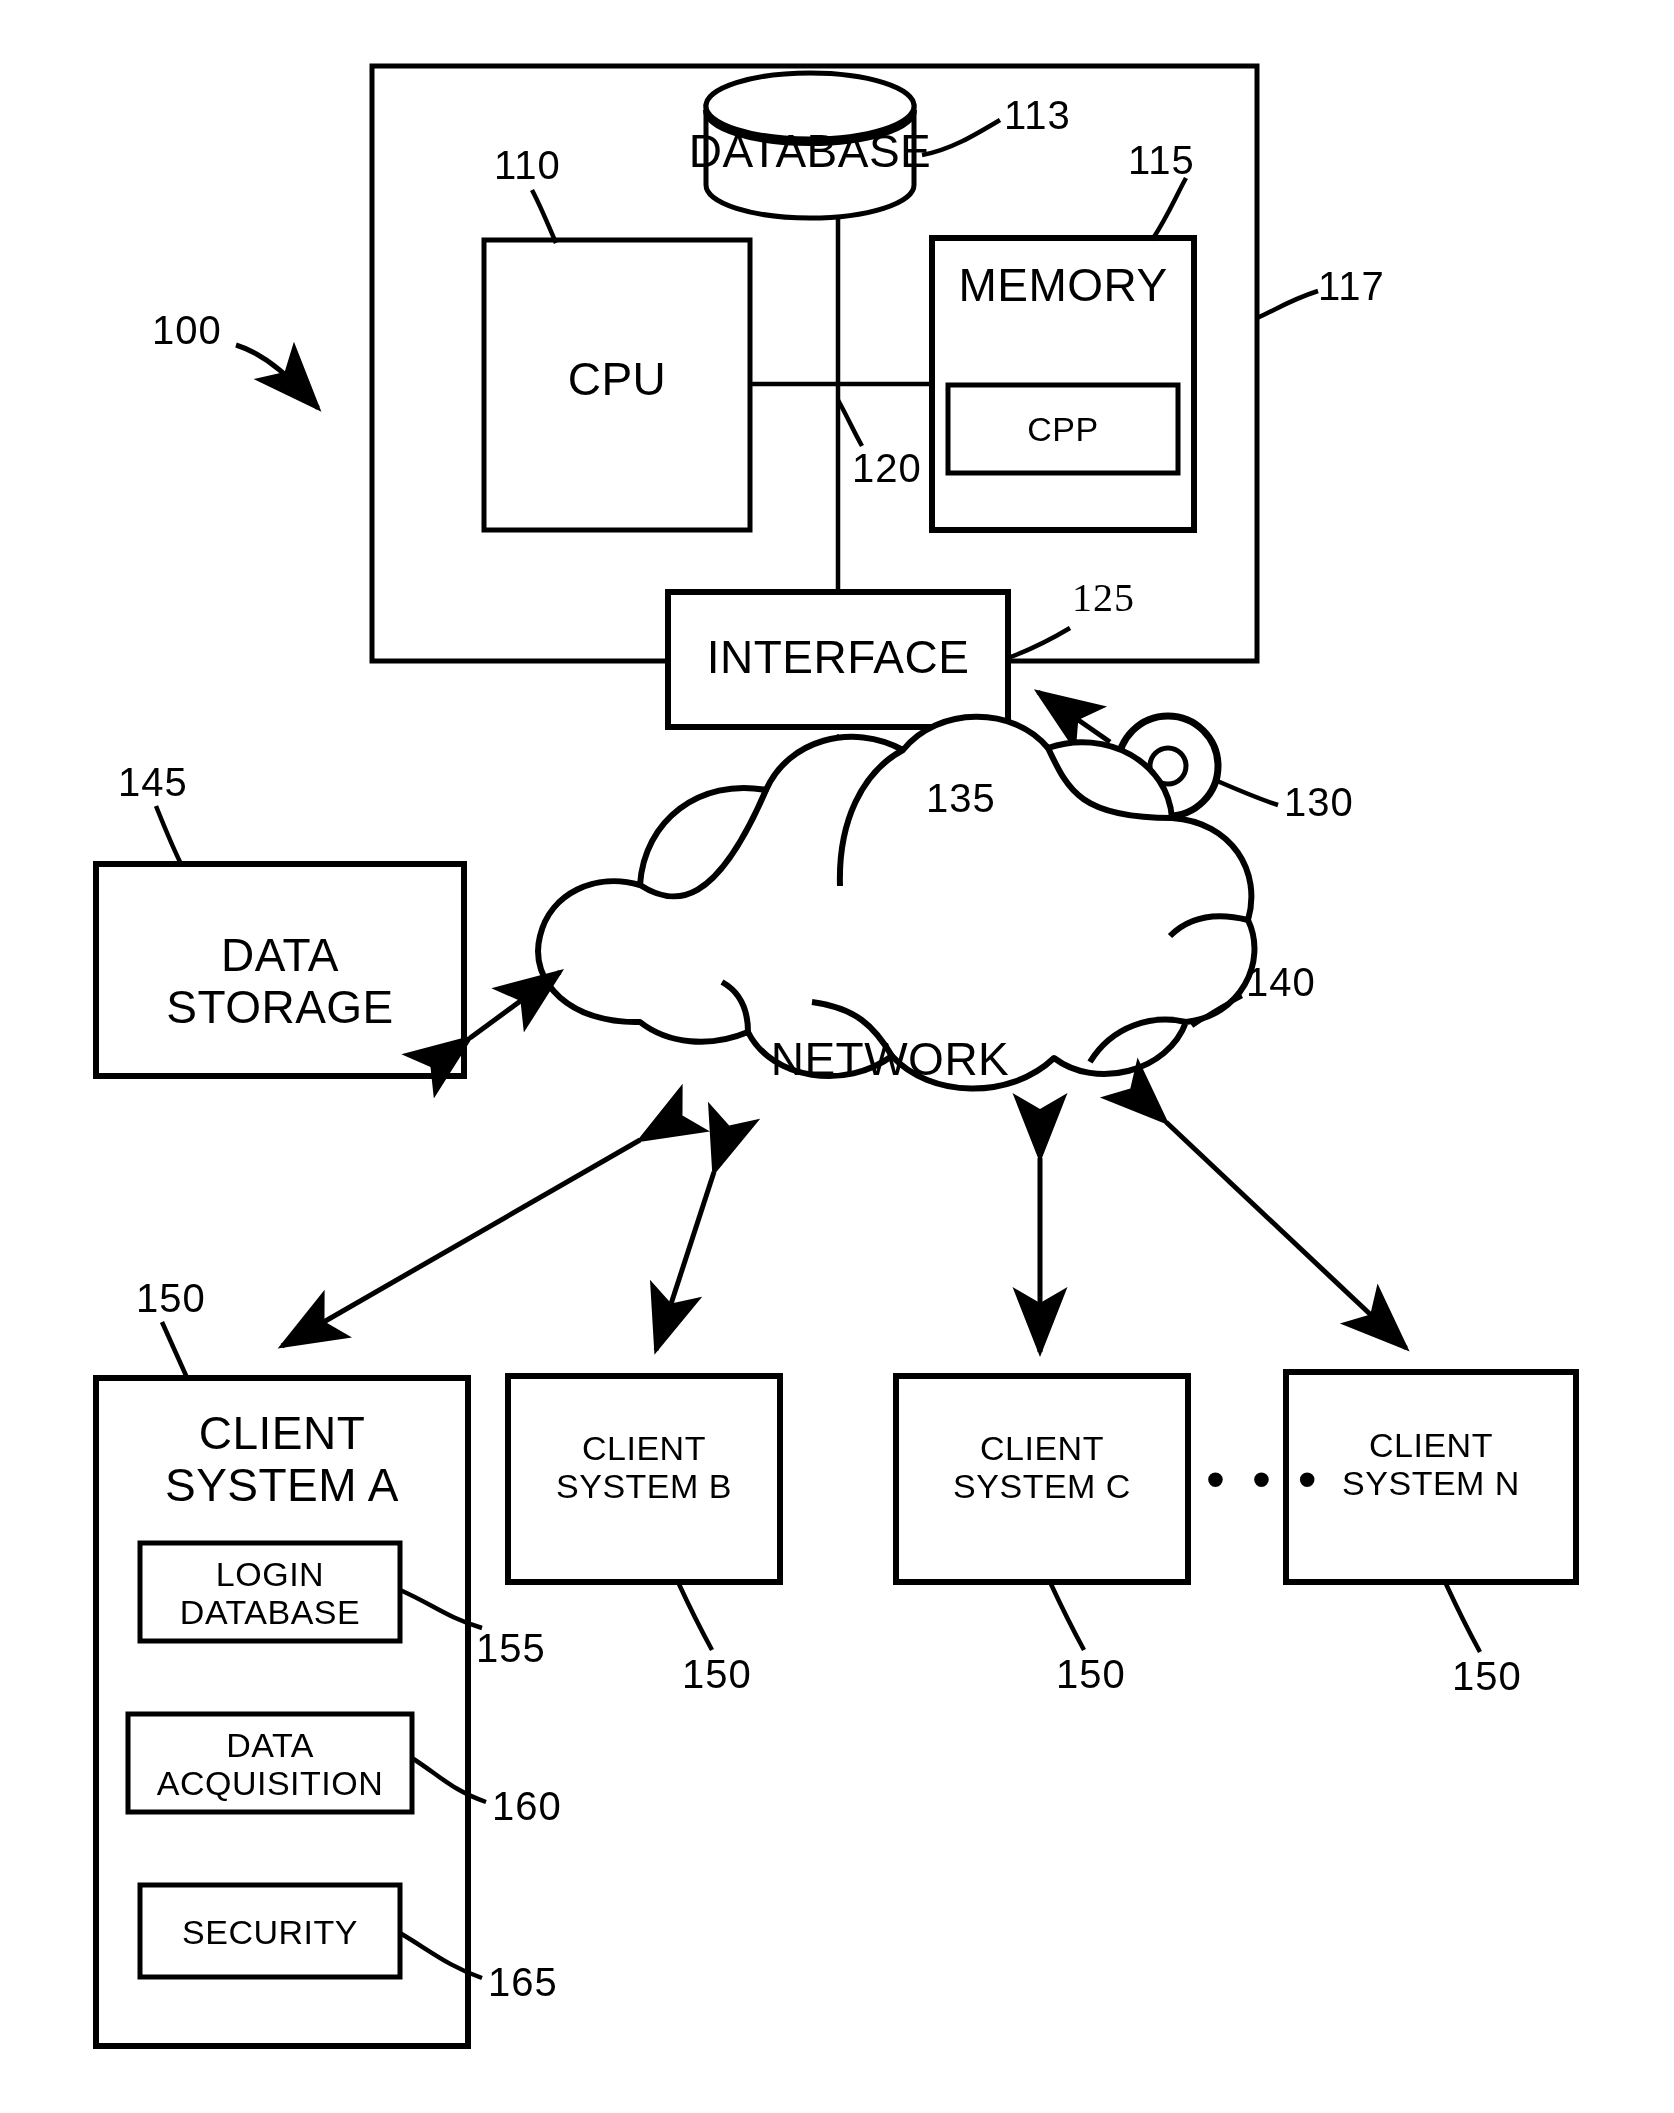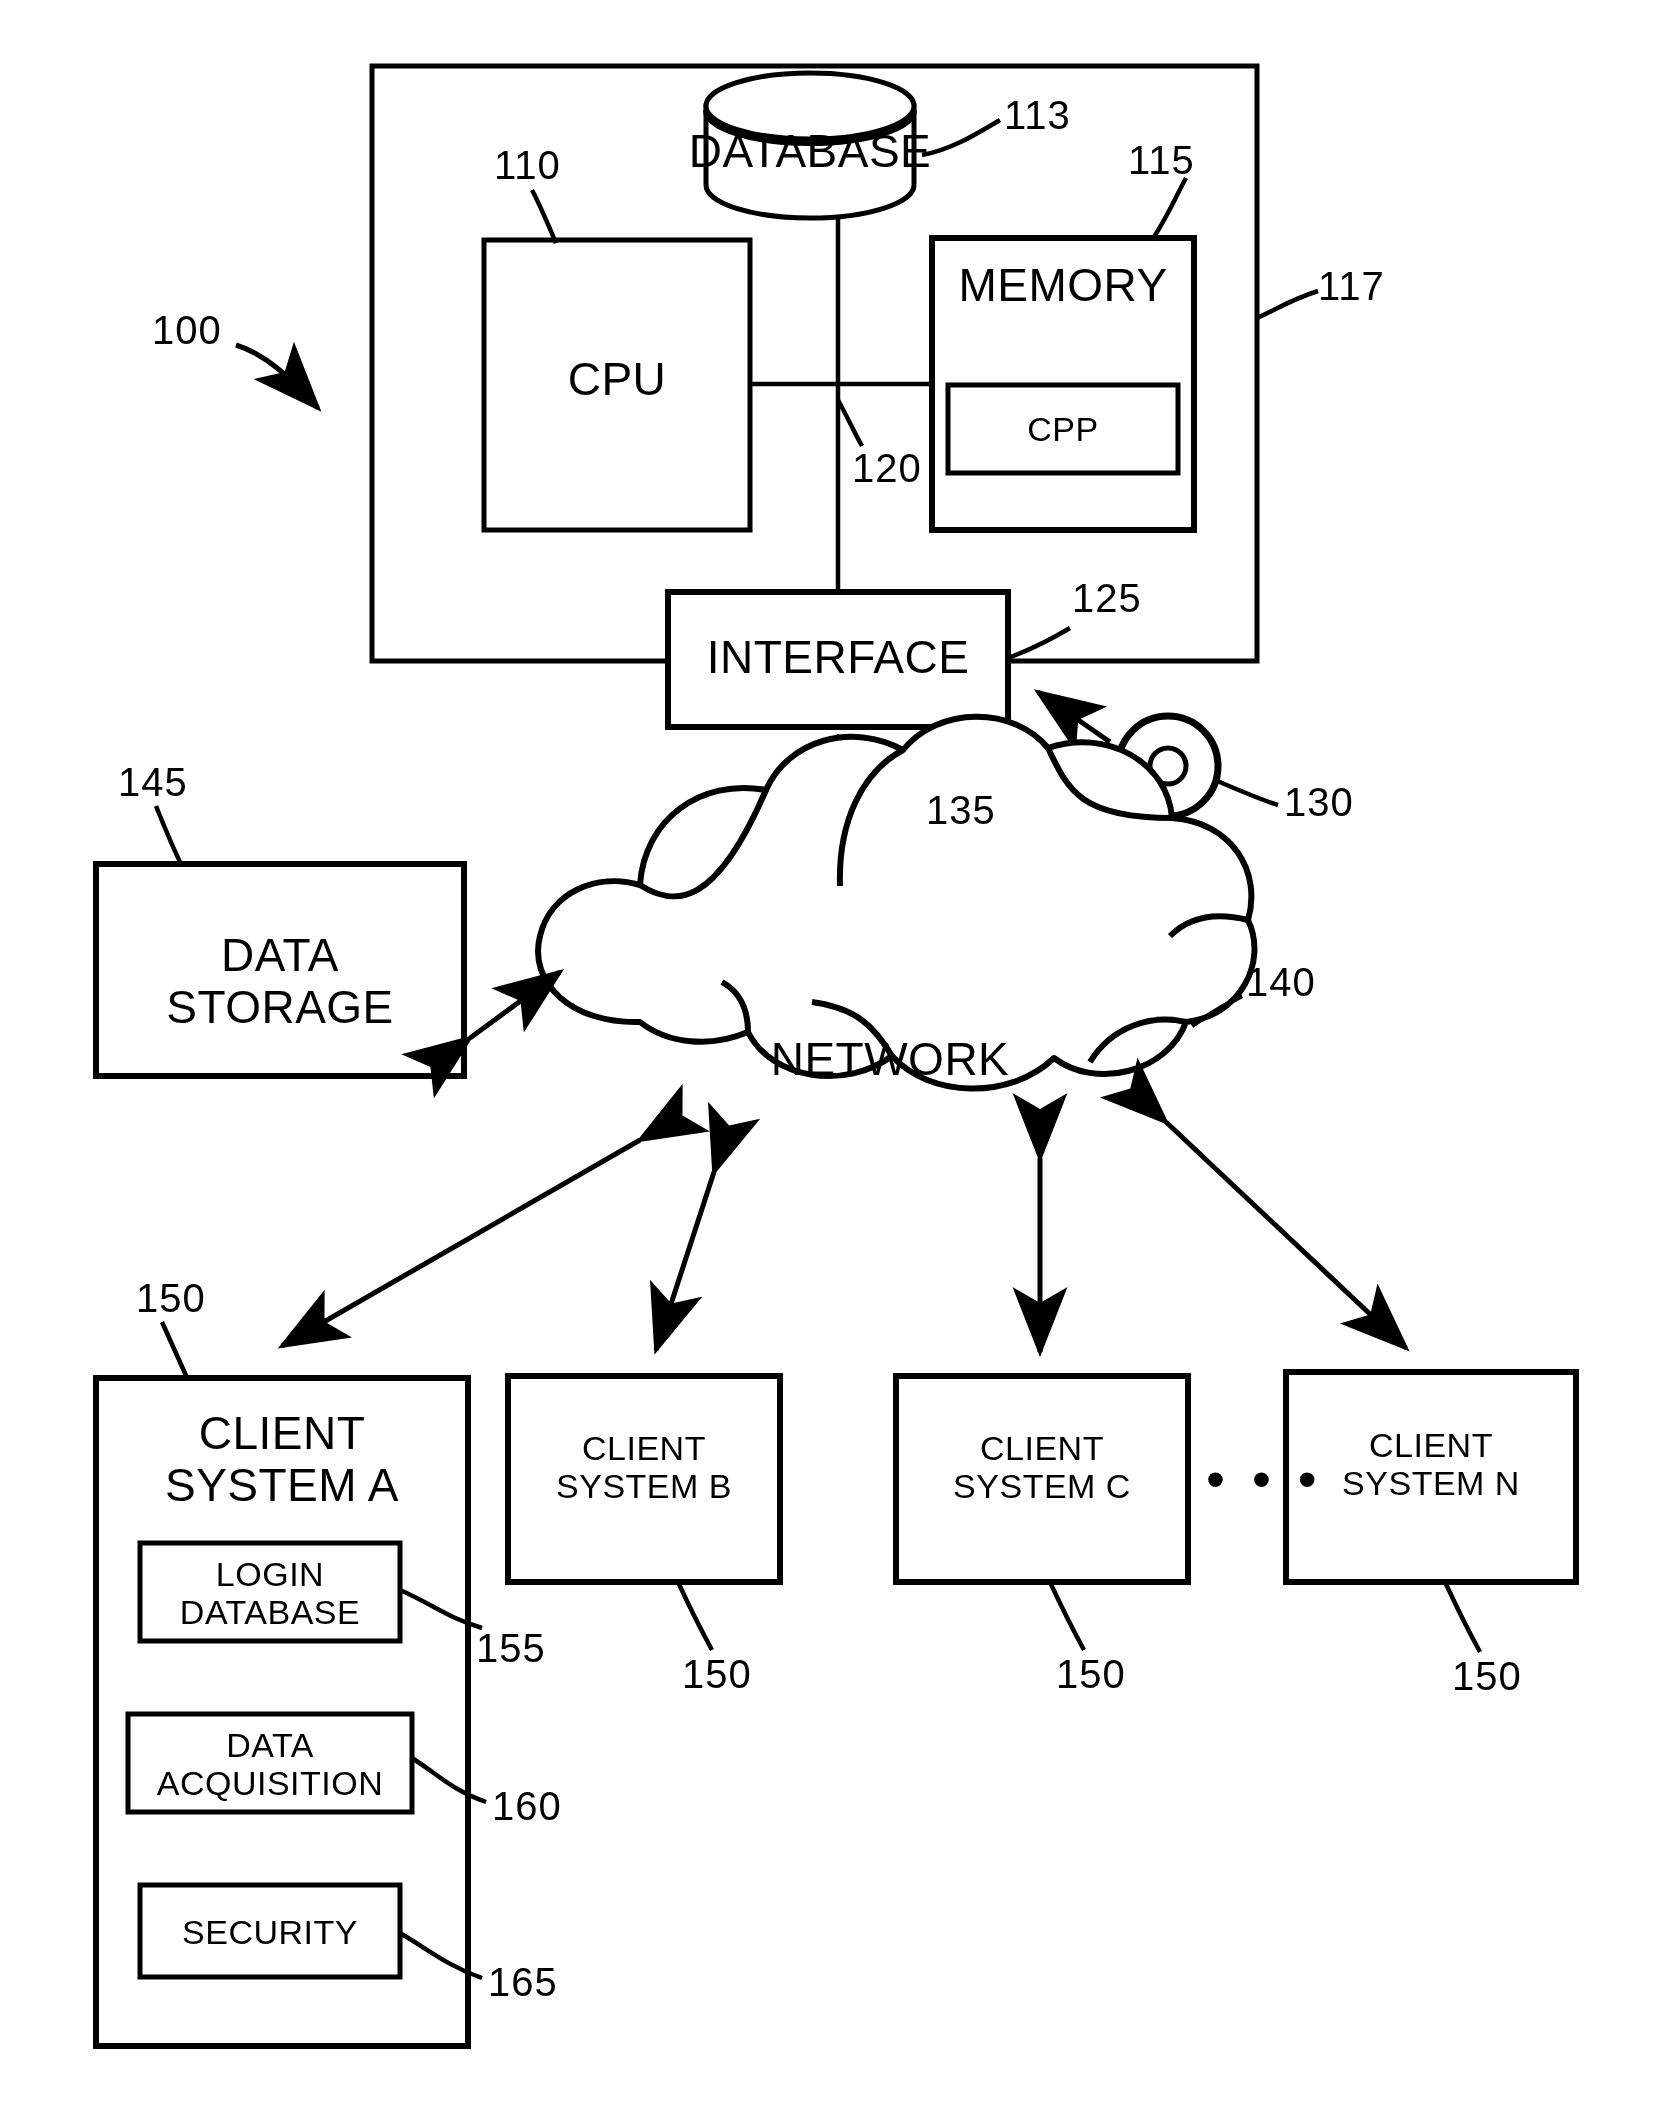--- a/index.html
+++ b/index.html
@@ -217,25 +217,25 @@
   <div class="ref-num" style="left:1318px; top:266px;">117</div>
 
   <div class="ref-num" style="left:494px; top:145px;">110</div>
 
   <div class="ref-num" style="left:1004px; top:95px;">113</div>
 
   <div class="ref-num" style="left:1128px; top:140px;">115</div>
 
   <div class="ref-num" style="left:852px; top:448px;">120</div>
 
-  <div class="ref-num" style="left:1072px; top:578px;">125</div>
+  <div class="ref-num" style="left:1072px; top:578px;font-family:Liberation Serif, serif;">125</div>
 
   <div class="ref-num" style="left:1284px; top:782px;">130</div>
 
-  <div class="ref-num" style="left:926px; top:778px;margin-top:12px;">135</div>
+  <div class="ref-num" style="left:926px; top:778px;">135</div>
 
   <div class="ref-num" style="left:1246px; top:962px;">140</div>
 
   <div class="ref-num" style="left:118px; top:762px;">145</div>
 
   <div class="ref-num" style="left:136px; top:1278px;">150</div>
 
   <div class="ref-num" style="left:476px; top:1612px;margin-top:16px;">155</div>
 
   <div class="ref-num" style="left:682px; top:1654px;">150</div>

